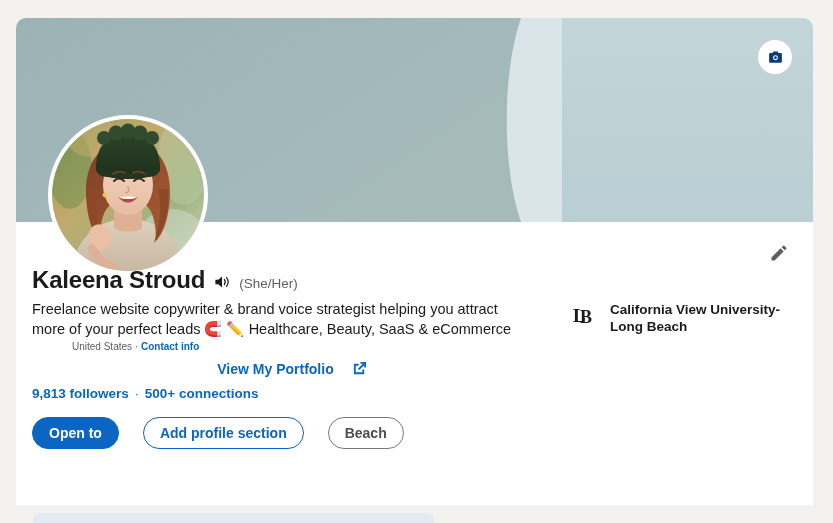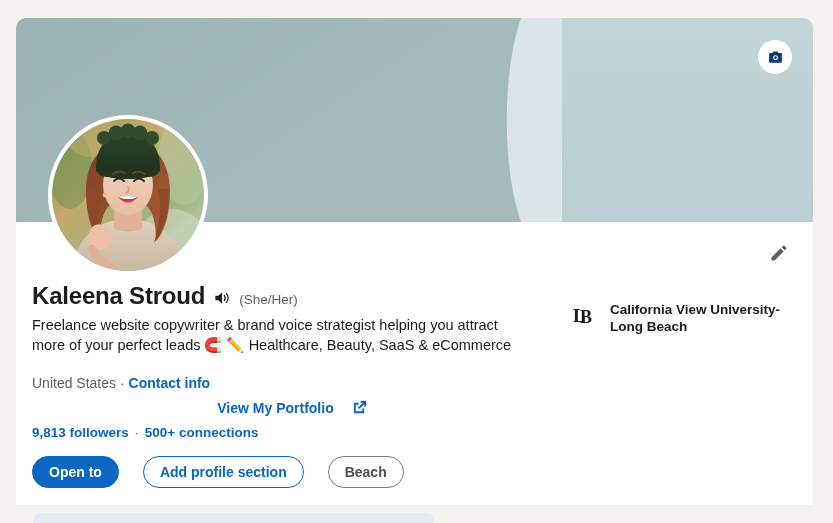--- a/index.html
+++ b/index.html
@@ -85,21 +85,21 @@
     background: none;
     border: none;
     padding: 0;
   }
   .edit-pencil svg { width: 20px; height: 20px; display: block; }
 
   
   .info {
     position: absolute;
     left: 16px;
-    top: 264px;
+    top: 248px;
     width: 520px;
   }
 
   .name-row {
     display: flex;
     align-items: baseline;
     gap: 0;
     margin-bottom: 4px;
   }
   .name {
@@ -123,27 +123,28 @@
     font-size: 13.5px;
     color: #5e5e5e;
     font-weight: 400;
   }
 
   .headline {
     font-size: 14.5px;
     line-height: 20px;
     color: #1b1b1b;
     width: 500px;
-    margin-bottom: 20px;
+    margin-bottom: 2px;
   }
 
   .location-row {
-    font-size: 14px;
+    font-size: 10px;
     color: #5e5e5e;
     margin-bottom: 9px;
+    margin-left: 40px;
   }
   .link-blue {
     color: #0a66c2;
     font-weight: 600;
     cursor: pointer;
     text-decoration: none;
   }
 
   .portfolio-row {
     display: flex;

